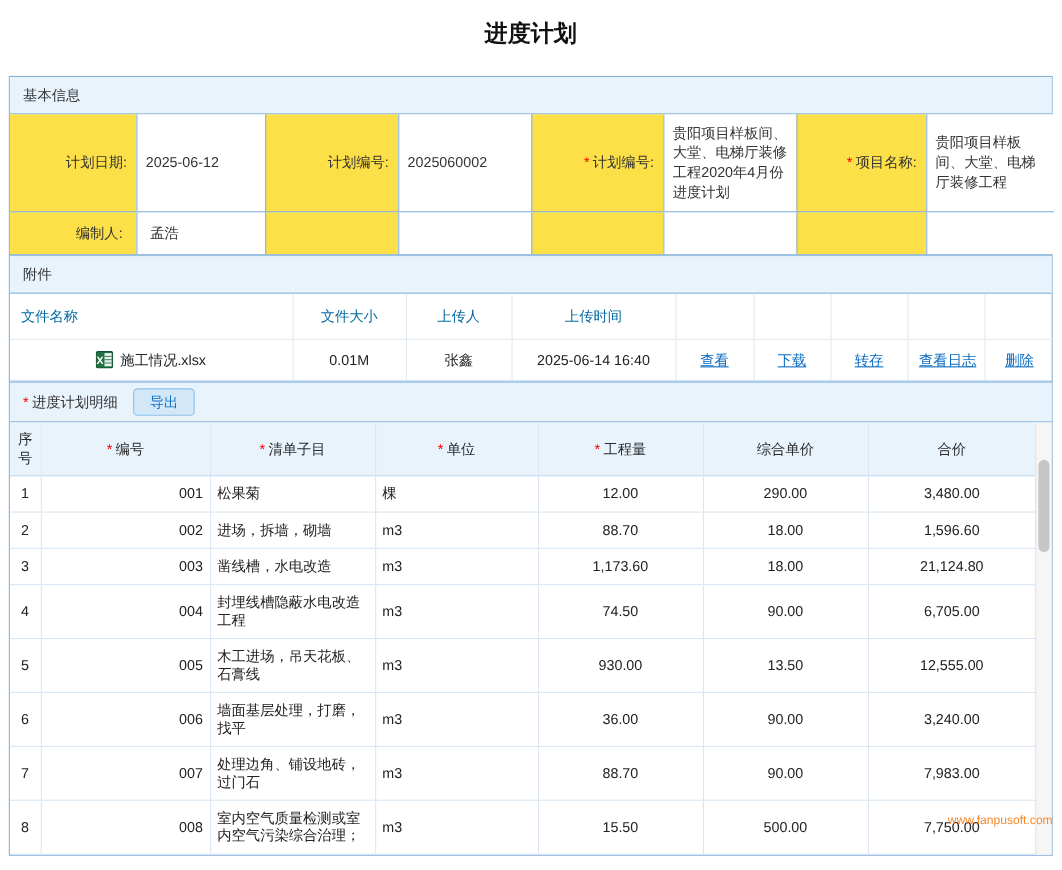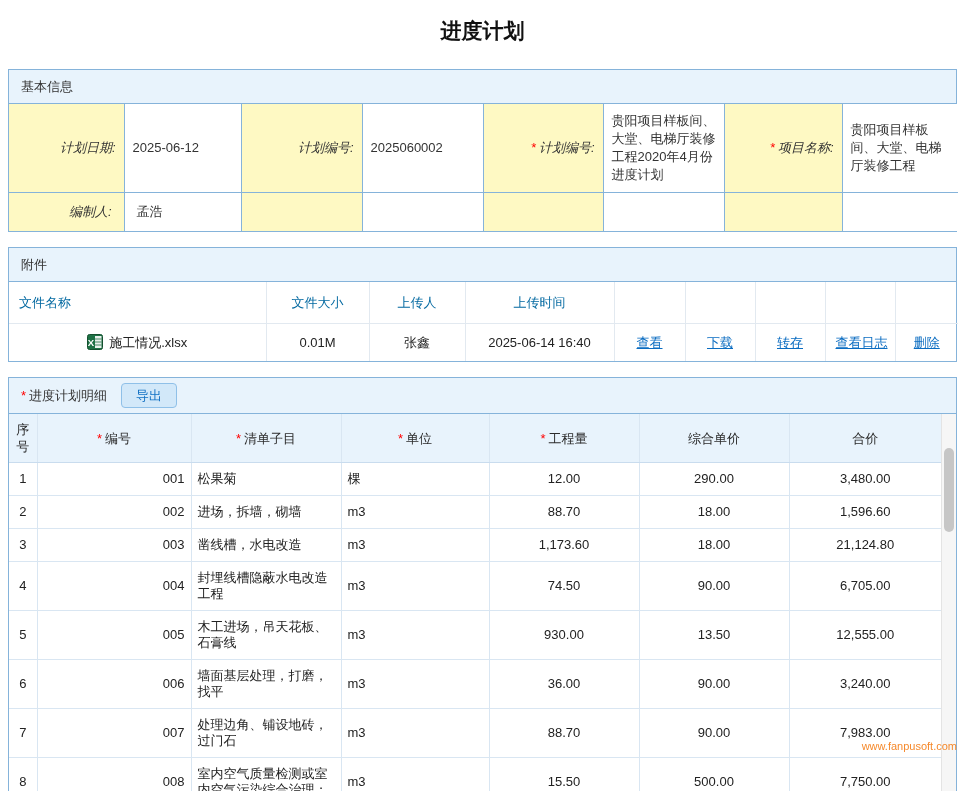--- a/index.html
+++ b/index.html
@@ -18,21 +18,20 @@
     text-align: center;
     font-size: 21px;
     line-height: 25px;
     font-weight: bold;
     color: #111;
     margin: 18px 0 26px 0;
   }
 
   .box {
     border: 1px solid #85b3da;
-    margin-bottom: 15px;
     background: #fff;
   }
   .section-bar {
     background: #e8f3fc;
     border-bottom: 1px solid #85b3da;
     padding: 8px 12px;
     line-height: 17px;
     display: flex;
     align-items: center;
   }
@@ -45,23 +44,22 @@
     table-layout: fixed;
   }
   table.info-table td {
     vertical-align: middle;
     line-height: 18px;
     padding: 8px;
   }
   table.info-table td + td { border-left: 1px solid #85b3da; }
   table.info-table tr + tr td { border-top: 1px solid #85b3da; }
   table.info-table td.label {
-    background: #fef9c3;
+    background: #fde047;
     text-align: right;
-    font-style: italic;
   }
   table.info-table td.value { background: #fff; text-align: left; }
   table.info-table tr.row-short td { padding: 10px 12px; }
 
   
   table.attach-table {
     width: 100%;
     border-collapse: collapse;
     table-layout: fixed;
   }

